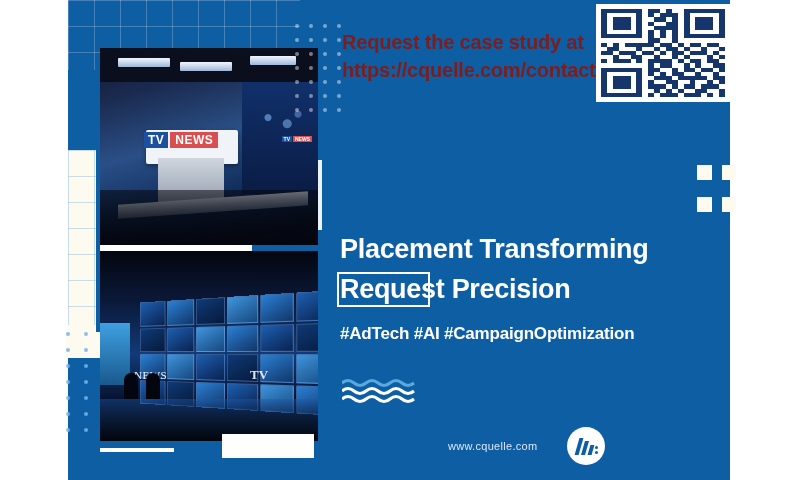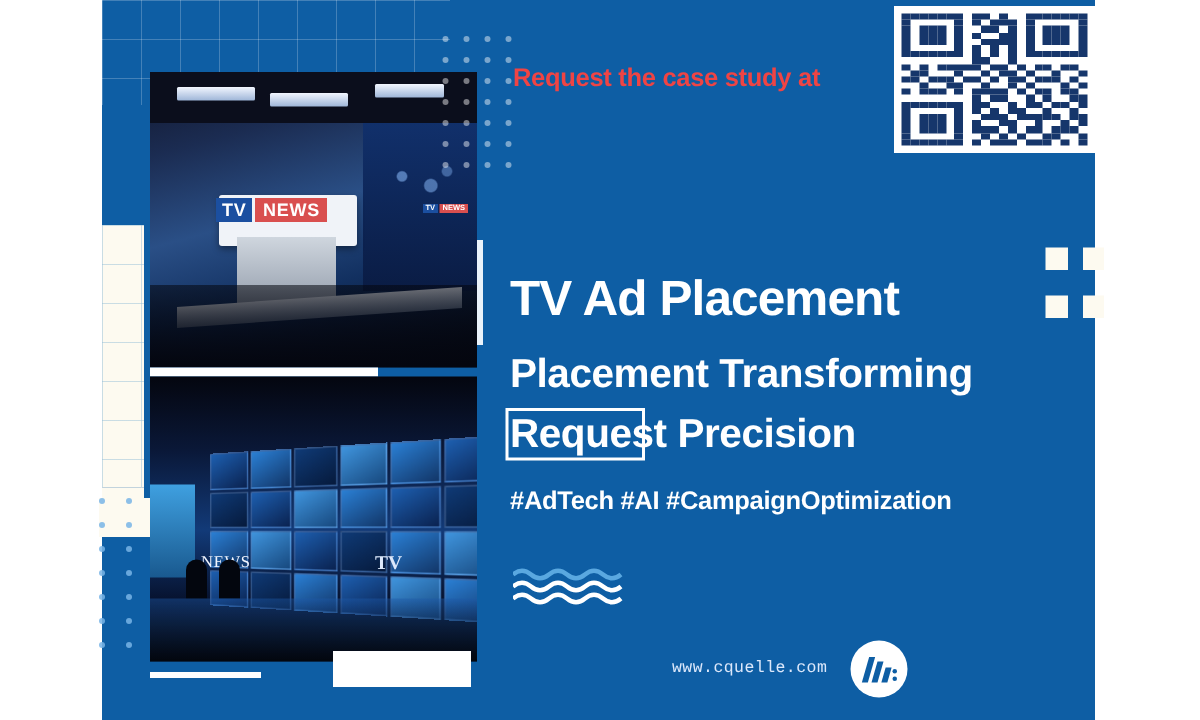--- a/index.html
+++ b/index.html
@@ -113,40 +113,40 @@
   
   .sq{position:absolute;background:#fdfaf0;}
 
   
   .qr-wrap{position:absolute;left:596px;top:4px;width:134px;height:98px;background:#ffffff;
     padding:5px;box-sizing:border-box;}
   .qr{width:100%;height:100%;display:grid;grid-template-columns:repeat(21,1fr);grid-template-rows:repeat(21,1fr);}
   .qr b{background:#16366b;display:block;}
 
   
-  .kicker{position:absolute;left:342px;top:40px;width:256px;color:#ef4444;
-    font-size:17px;font-weight:bold;line-height:1.42;letter-spacing:-.2px;}
+  .kicker{position:absolute;left:342px;top:28px;width:256px;color:#7f1d1d;
+    font-size:20px;font-weight:bold;line-height:1.42;letter-spacing:-.2px;}
   .title1{position:absolute;left:340px;top:118px;color:#ffffff;font-size:45px;font-weight:bold;
     letter-spacing:-1.2px;line-height:1;}
   .title2{position:absolute;left:340px;top:182px;color:#ffffff;font-size:33px;font-weight:bold;
     letter-spacing:-.6px;line-height:1;}
   .title3{position:absolute;left:340px;top:236px;color:#ffffff;font-size:27px;font-weight:bold;
     letter-spacing:-.3px;line-height:1;}
   .title4{position:absolute;left:340px;top:276px;color:#ffffff;font-size:27px;font-weight:bold;
     letter-spacing:-.3px;line-height:1;}
   .hashtags{position:absolute;left:340px;top:324px;color:#ffffff;font-size:17px;font-weight:bold;
     letter-spacing:-.2px;text-align:right;}
   .hilite-box{position:absolute;left:337px;top:272px;width:93px;height:35px;
     border:2px solid #ffffff;box-sizing:border-box;}
 
   
   .waves{position:absolute;left:342px;top:378px;width:78px;height:26px;}
 
   
-  .site{position:absolute;left:448px;top:440px;color:#dce8fb;font-size:11px;letter-spacing:.3px;font-family:Liberation Mono, monospace;}
+  .site{position:absolute;left:448px;top:440px;color:#dce8fb;font-size:11px;letter-spacing:.3px;}
   .brand{position:absolute;left:567px;top:427px;display:flex;align-items:center;gap:9px;}
   .mark{width:38px;height:38px;border-radius:50%;background:#ffffff;position:relative;flex:0 0 auto;}
   .mark span{position:absolute;background:#0e5ea4;transform:skewX(-16deg);}
   .mark i{position:absolute;width:3px;height:3px;border-radius:50%;background:#0e5ea4;}
   .wordmark{color:#ffffff;font-size:17px;letter-spacing:3.2px;}
 </style>
 </head>
 <body>
 
 <div class="stage">
@@ -713,23 +713,23 @@
         <b></b>
         <span></span>
         <b></b>
         <span></span>
         <b></b>
       </div>
   </div>
 
   <div class="kicker">
     <div>Request the case study at</div>
+    <div>https://cquelle.com/contact</div>
   </div>
 
-  <div class="title2">TV Ad Placement</div>
   <div class="title3">Placement Transforming</div>
   <div class="title4">Request Precision</div>
   <div class="hilite-box"></div>
 
   <div class="hashtags">#AdTech #AI #CampaignOptimization</div>
 
   <svg class="waves" viewBox="0 0 78 26">
     <path d="M0 5 q6 -5 12 0 t12 0 t12 0 t12 0 t12 0 t12 0" fill="none" stroke="#5aa8e0" stroke-width="3"></path>
     <path d="M0 13 q6 -5 12 0 t12 0 t12 0 t12 0 t12 0 t12 0" fill="none" stroke="#ffffff" stroke-width="3"></path>
     <path d="M0 21 q6 -5 12 0 t12 0 t12 0 t12 0 t12 0 t12 0" fill="none" stroke="#ffffff" stroke-width="3"></path>

